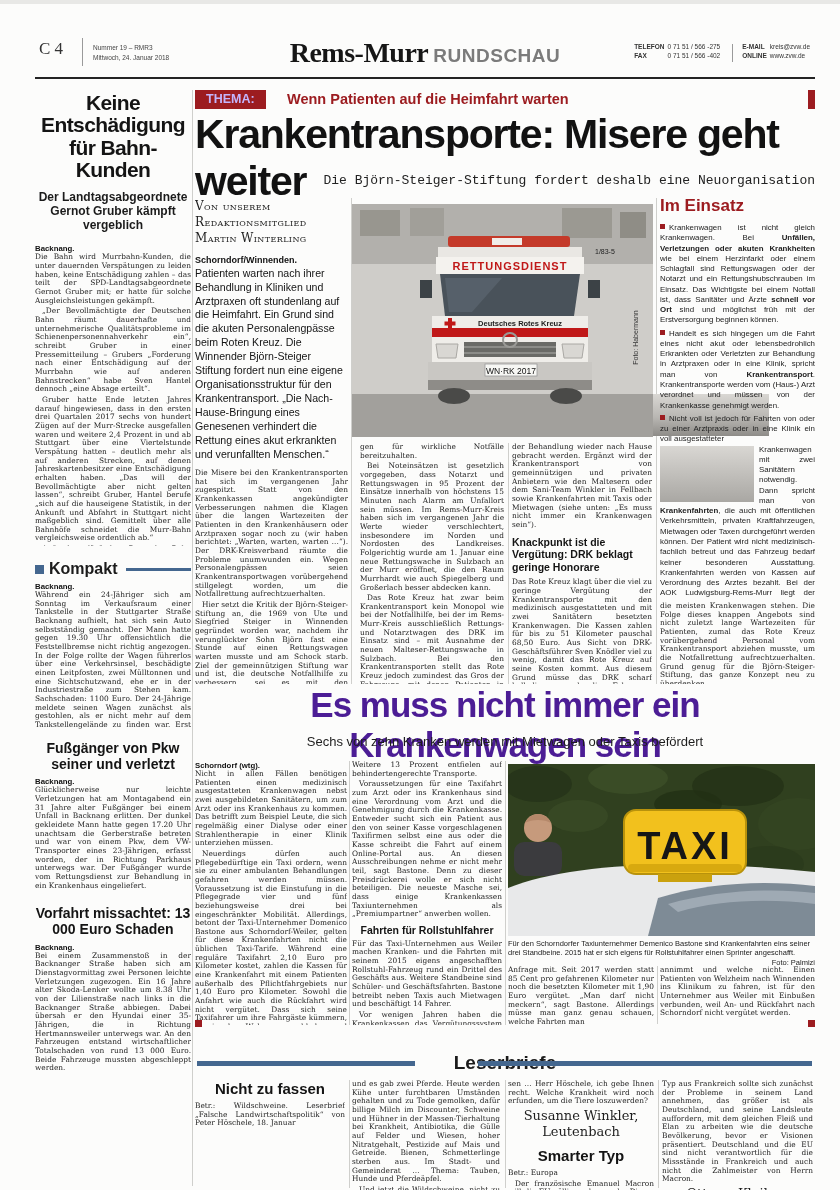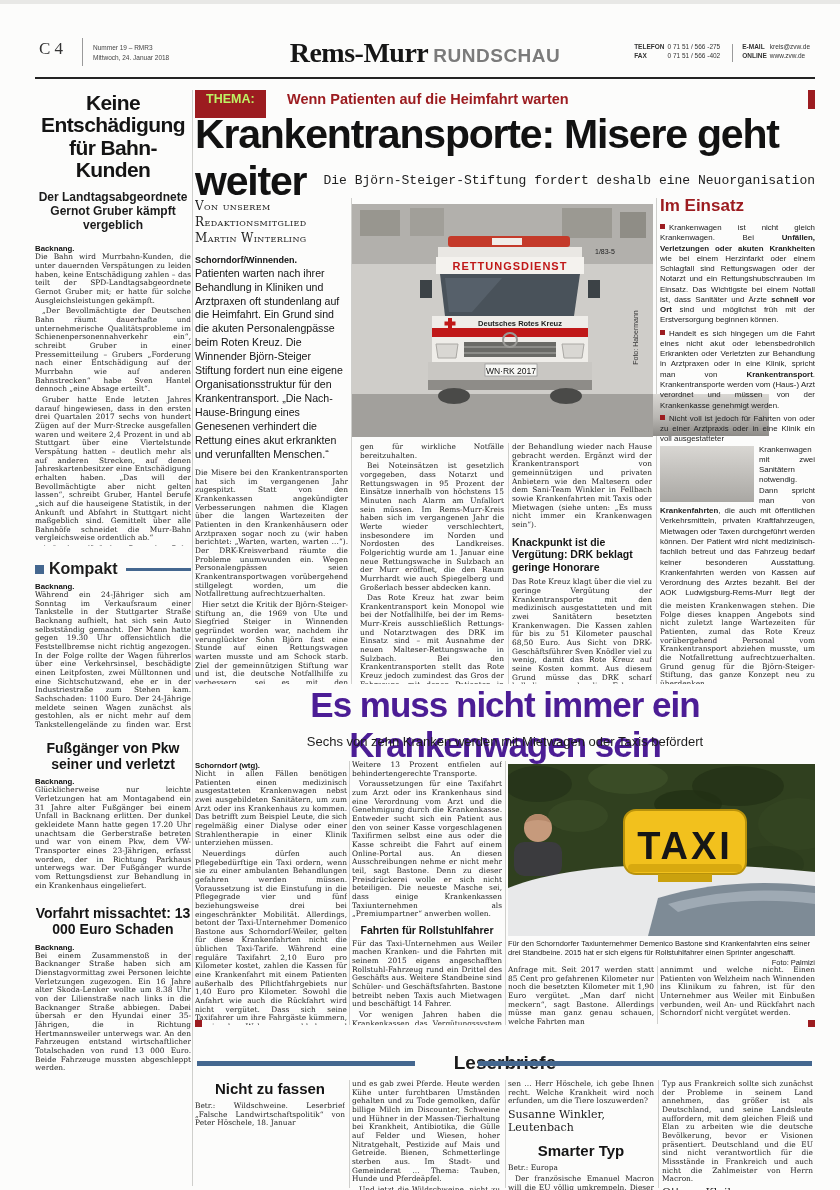--- a/index.html
+++ b/index.html
@@ -31,21 +31,21 @@
   .kompakt{display:flex;align-items:center;gap:5px;margin:14px 0 4px;}
   .ksq{width:9px;height:9px;background:#44678f;}
   .ktitle{font-family:"Liberation Sans",sans-serif;font-weight:bold;font-size:16px;color:#1b1b1b;}
   .kline{flex:1;height:3px;background:#44678f;margin-left:4px;}
   .k-head{font-family:"Liberation Sans",sans-serif;font-weight:bold;font-size:14px;line-height:1.12;text-align:center;margin:11px 0 5px;color:#141414;}
   .kbody1{height:148px;overflow:hidden;}
   .kbody2{height:118px;overflow:hidden;}
   .kbody3{overflow:hidden;}
   
   .thema{position:absolute;left:195px;top:86px;width:620px;height:19px;}
-  .thema-box{position:absolute;left:0;top:0;height:28px;background:#9c1c20;color:#bef264;
+  .thema-box{position:absolute;left:0;top:0;height:19px;background:#9c1c20;color:#c4b5fd;
     font-family:"Liberation Sans",sans-serif;font-weight:bold;font-size:12.5px;line-height:19px;padding:0 11px;}
   .thema-title{position:absolute;left:92px;top:0;height:19px;line-height:18px;color:#9c1c20;
     font-family:"Liberation Sans",sans-serif;font-weight:bold;font-size:14.5px;}
   .thema-endcap{position:absolute;right:0;top:0;width:7px;height:19px;background:#9c1c20;}
   .red-sq{position:absolute;width:7px;height:7px;background:#9c1c20;}
   
   .mh1{position:absolute;left:195px;top:107px;width:620px;text-align:left;
     font-family:"Liberation Sans",sans-serif;font-weight:bold;font-size:41px;letter-spacing:-1.2px;color:#121212;}
   .mhsub{position:absolute;left:195px;top:169px;width:620px;text-align:right;
     font-family:Liberation Mono, monospace;font-size:13px;color:#222;}
@@ -81,21 +81,21 @@
   .a2-bl{position:absolute;left:508px;top:962px;width:146px;height:58px;overflow:hidden;}
   .a2-br{position:absolute;left:660px;top:962px;width:155px;height:58px;overflow:hidden;}
   
   .lb-hdr{position:absolute;left:195px;top:1050px;width:620px;height:20px;}
   .lb-bar{position:absolute;top:7px;height:5px;background:#44678f;}
   .lb-title{position:absolute;left:0;right:0;text-align:center;top:-2px;
     font-family:"Liberation Sans",sans-serif;font-weight:bold;font-size:19px;color:#1b1b1b;}
   .lb-col{position:absolute;top:1076px;height:110px;overflow:hidden;}
   .lb-h{font-family:"Liberation Sans",sans-serif;font-weight:bold;font-size:15px;text-align:center;margin:0 0 5px;color:#141414;}
   .lb-h2{margin-top:8px;}
-  .sig{text-align:left;font-size:11px;line-height:1.2;margin:1px 0 2px;}
+  .sig{text-align:center;font-size:13px;line-height:1.2;margin:1px 0 2px;}
   svg text{font-family:"Liberation Sans",sans-serif;}
 </style>
 </head>
 <body>
 
 <div id="page">
 
   <div class="hdr">
     <div class="pgnum">C 4</div>
     <div class="hdr-div" style="left:47px;top:4px;height:28px;"></div>

